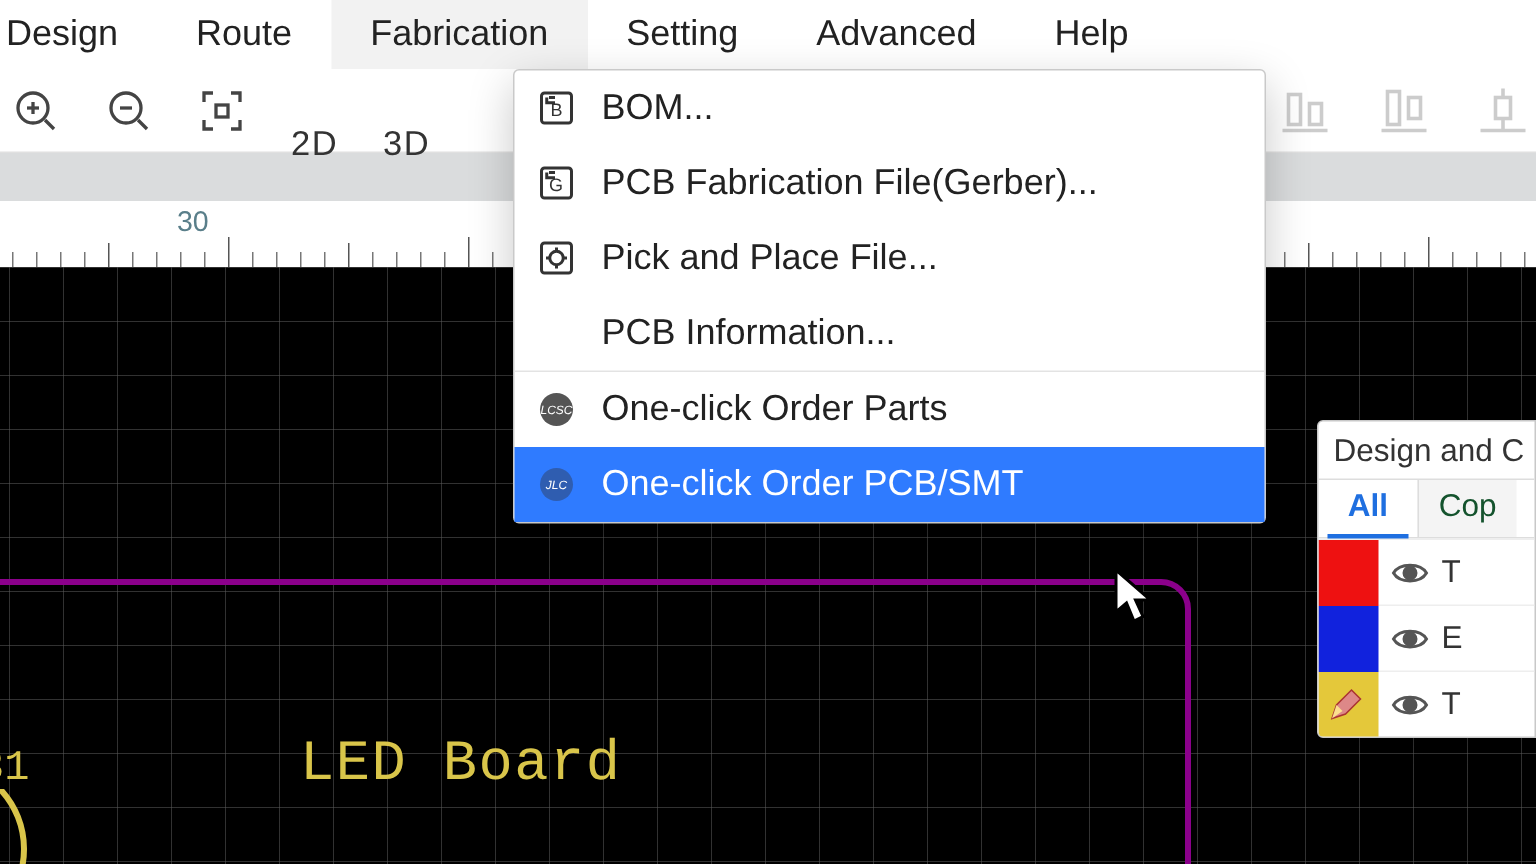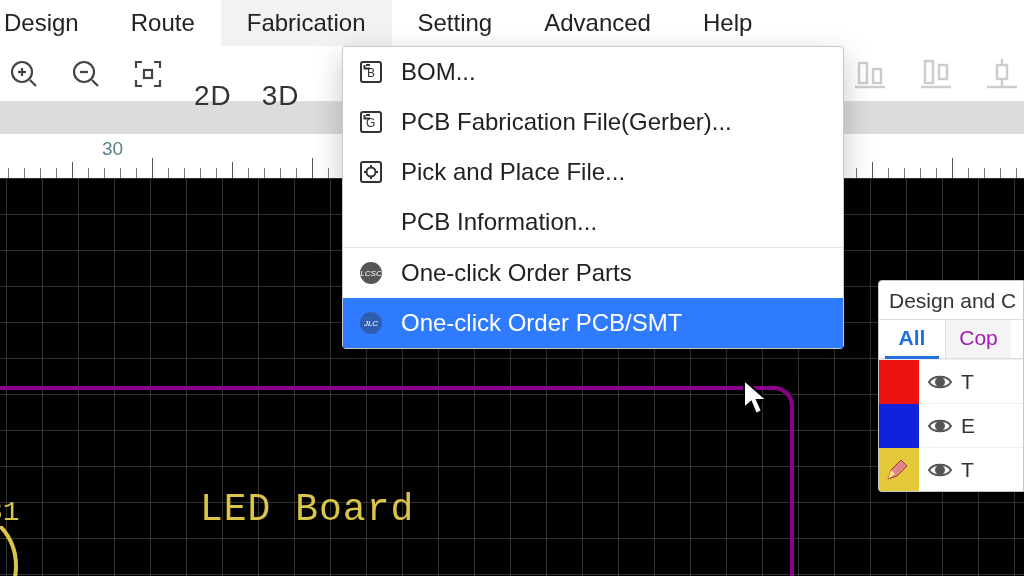--- a/index.html
+++ b/index.html
@@ -45,21 +45,21 @@
     padding-left: 4px;
     position: relative;
   }
   .tbtn {
     display: flex; align-items: center; justify-content: center;
     width: 40px; height: 40px;
     color: #555;
   }
   .tbtn.text {
     width: auto;
-    font-size: 28px;
+    font-size: 23px;
     color: #333;
     padding: 0 4px;
     letter-spacing: 1px;
     margin-top: 44px;
   }
   .tbtn svg { stroke: #444; }
 
   .toolbar .right-tools {
     display: flex;
     gap: 26px;
@@ -199,21 +199,21 @@
     display: flex;
     border-top: 1px solid #ddd;
     border-bottom: 1px solid #ddd;
   }
   .layers-panel .lp-tab {
     flex: 0 0 auto;
     width: 66px;
     text-align: center;
     padding: 6px 0 8px 0;
     font-size: 21px;
-    color: #a21caf;
+    color: #14532d;
     position: relative;
     white-space: nowrap;
   }
   .layers-panel .lp-tab:first-child { color: #1f6fe0; font-weight: 600; }
   .layers-panel .lp-tab:first-child::after {
     content: "";
     position: absolute; left: 6px; right: 6px; bottom: -1px;
     height: 3px; background: #1f6fe0;
   }
   .layers-panel .lp-tab + .lp-tab { border-left: 1px solid #ddd; background: #f4f4f4; }
@@ -303,21 +303,21 @@
           <line x1="17" y1="22" x2="17" y2="30"></line>
         <line x1="2" y1="30" x2="32" y2="30"></line>
       </svg>
     </div>
   </div>
 </div>
 
 <div class="tabstrip"></div>
 
 <div class="ruler" id="ruler">
-  <span class="label" style="left:100px">30</span>
+  <span class="label" style="left:116px">30</span>
   <span class="label" style="left:740px">70</span>
 <div class="tick minor" style="left: 8px;"></div>
     <div class="tick minor" style="left: 24px;"></div>
     <div class="tick minor" style="left: 40px;"></div>
     <div class="tick minor" style="left: 56px;"></div>
     <div class="tick mid" style="left: 72px;"></div>
     <div class="tick minor" style="left: 88px;"></div>
     <div class="tick minor" style="left: 104px;"></div>
     <div class="tick minor" style="left: 120px;"></div>
     <div class="tick minor" style="left: 136px;"></div>

